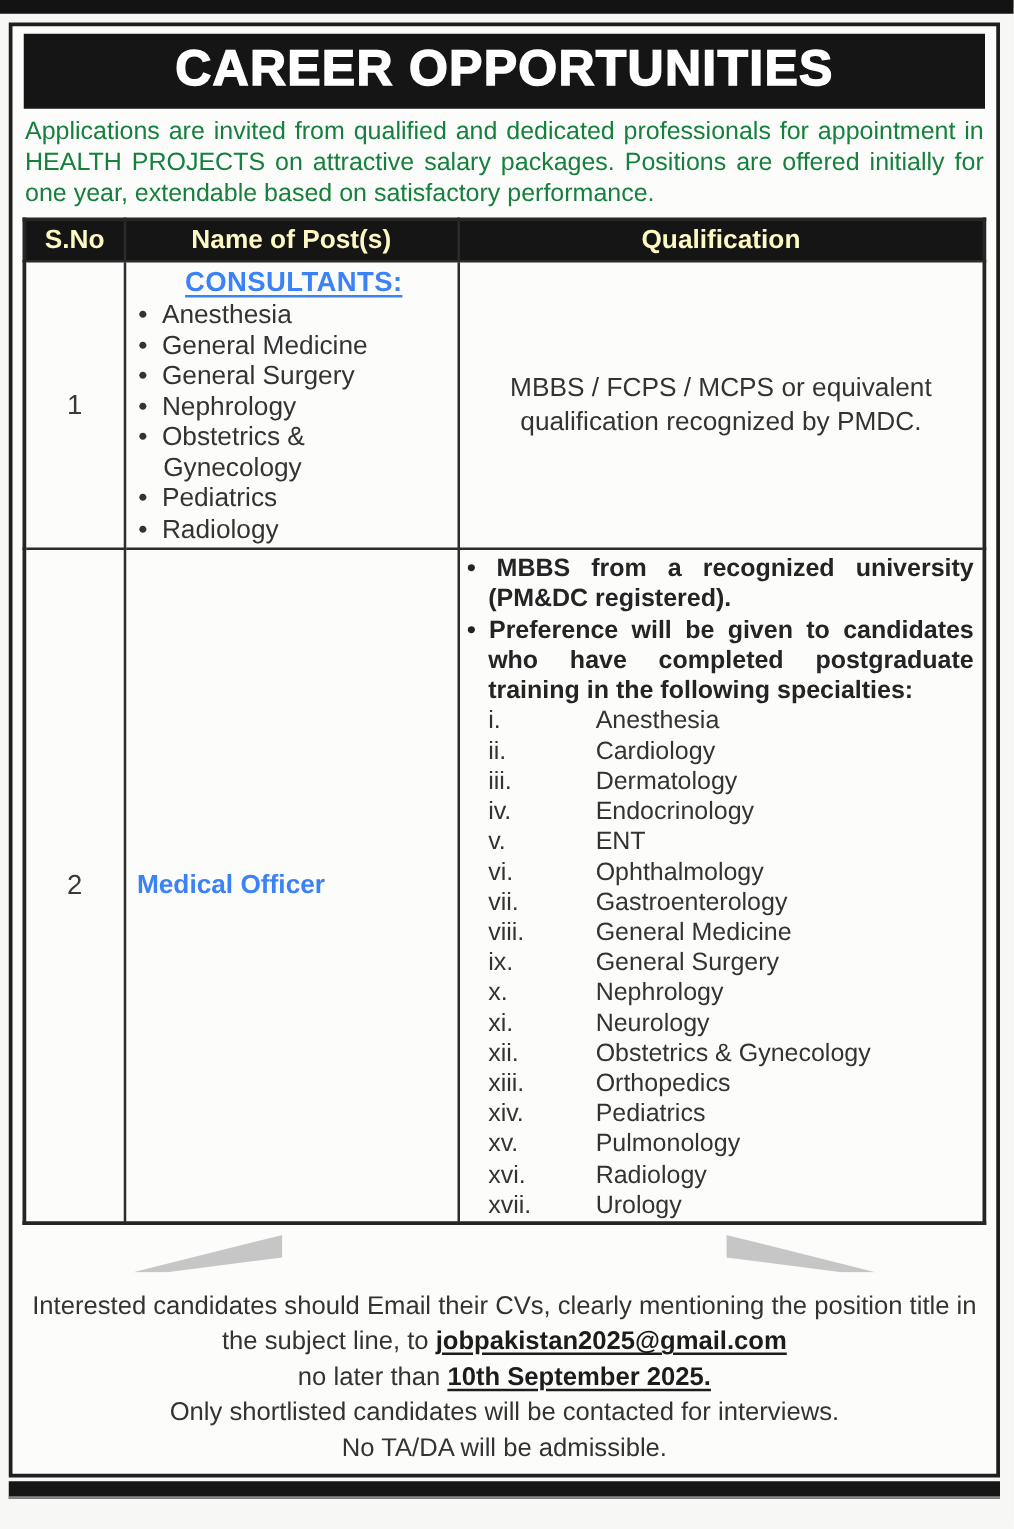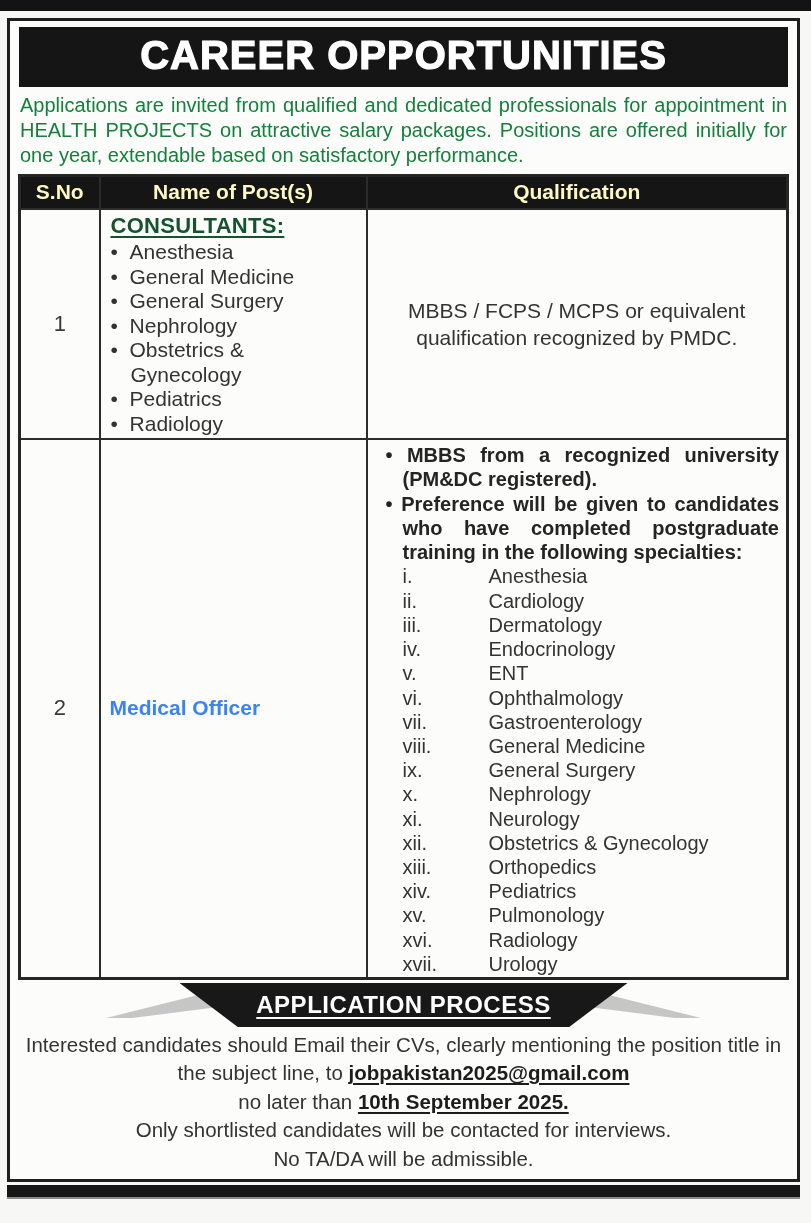--- a/index.html
+++ b/index.html
@@ -72,22 +72,23 @@
     padding: 3px 6px 2px 10px;
     font-size: 21px;
     color: #333333;
     height: 215px;
   }
   .posts-heading {
     font-weight: bold;
     font-size: 22px;
     text-decoration: underline;
     text-underline-offset: 3px;
-    color: #14532d;
+    color: #3b82f6;
     letter-spacing: .3px;
+    text-align: center;
   }
   ul.bullet-list { list-style: none; margin-top: 1px; }
   ul.bullet-list li {
     padding-left: 20px;
     text-indent: -20px;
     line-height: 24.5px;
   }
   ul.bullet-list li::before { content: "\2022\00a0\00a0"; }
   td.cell-qual1 {
     text-align: center;
@@ -99,21 +100,21 @@
   }
   td.cell-posts2 {
     vertical-align: middle;
     padding-left: 9px;
     font-size: 21px;
     font-weight: bold;
     color: #3b82f6;
   }
   td.cell-qual2 {
     vertical-align: top;
-    padding: 3px 7px 1px 18px;
+    padding: 3px 7px 1px 6px;
     font-size: 20px;
     color: #2a2a2a;
   }
   .qpoint {
     font-weight: bold;
     text-align: justify;
     line-height: 24.3px;
     padding-left: 17px;
     text-indent: -17px;
     color: #242424;
@@ -323,23 +324,20 @@
             </div>
           </div>
       </td>
     </tr>
   </tbody>
     </table>
 
   <div class="banner-wrap">
     <div class="wing wing-left"></div>
     <div class="wing wing-right"></div>
-    <div class="banner">
-      <span class="banner-label">APPLICATION PROCESS</span>
-    </div>
   </div>
 
   <div class="footer">
     <span>Interested candidates should Email their CVs, clearly mentioning the position title in the subject line, to </span><span class="strong-link">jobpakistan2025@gmail.com</span><br>
     <span>no later than </span><span class="strong-link">10th September 2025.</span><br>
     <span>Only shortlisted candidates will be contacted for interviews.</span><br>
     <span>No TA/DA will be admissible.</span>
   </div>
 
 </div>

